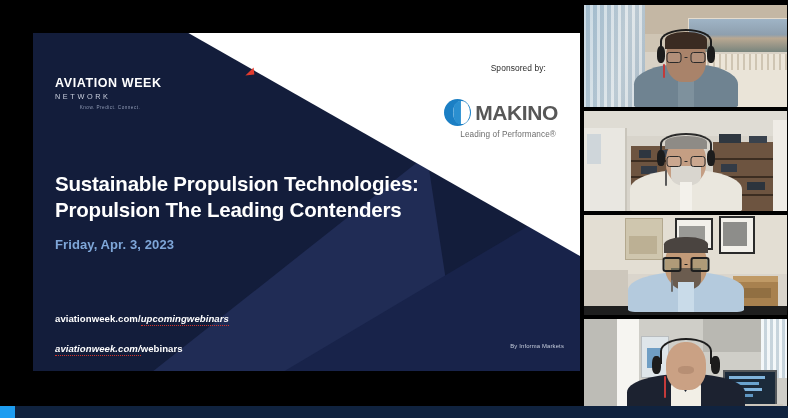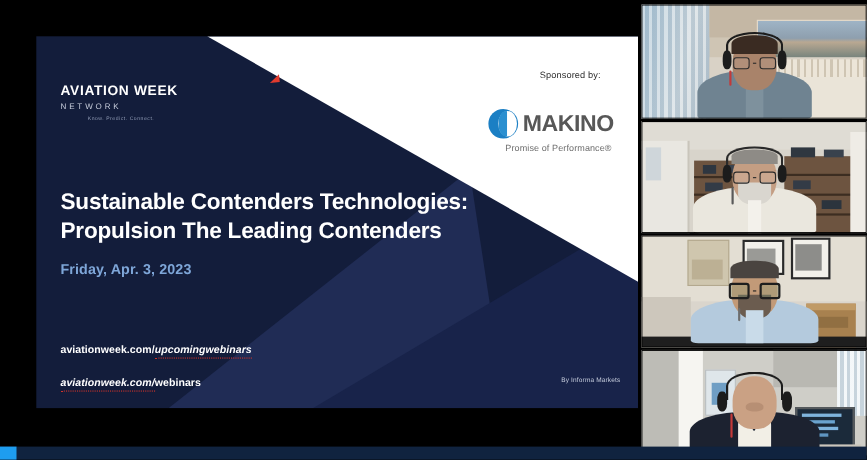--- a/index.html
+++ b/index.html
@@ -124,25 +124,25 @@
       <div id="sponsor">
         <div class="sponsored-by">Sponsored by:</div>
         <div class="makino-row">
           <span class="makino-mark">
             <span class="o-outer"></span>
               <span class="o-inner"></span>
               <span class="o-overlap"></span>
           </span>
           <span class="makino-word">MAKINO</span>
         </div>
-        <div class="makino-tag">Promise of Performance®</div>
+        <div class="makino-tag">Leading of Performance®</div>
       </div>
 
       <div id="titleblock">
-        <div class="title-line">Sustainable Contenders Technologies:</div>
+        <div class="title-line">Sustainable Propulsion Technologies:</div>
         <div class="title-line">Propulsion The Leading Contenders</div>
         <div class="date-line">Friday, Apr. 3, 2023</div>
       </div>
 
       <div id="links">
         <div class="link-row">
           <span>aviationweek.com/</span><span class="sp-underline">upcomingwebinars</span>
         </div>
         <div class="link-row">
           <span class="sp-underline">aviationweek.com/</span><span>webinars</span>

